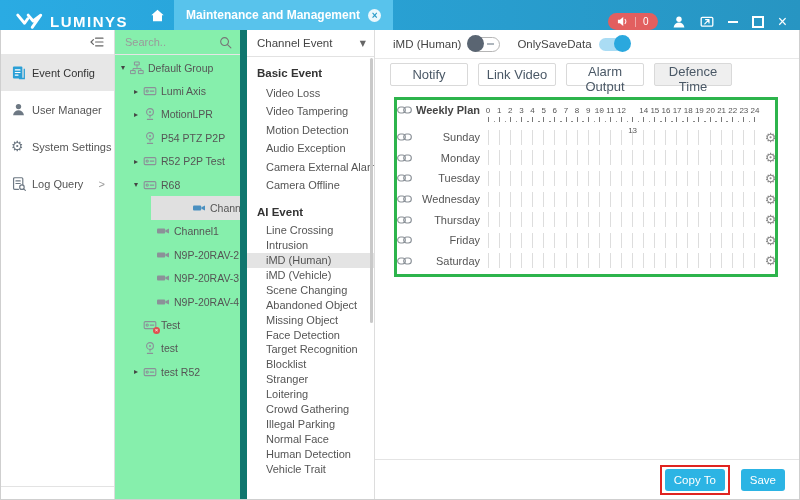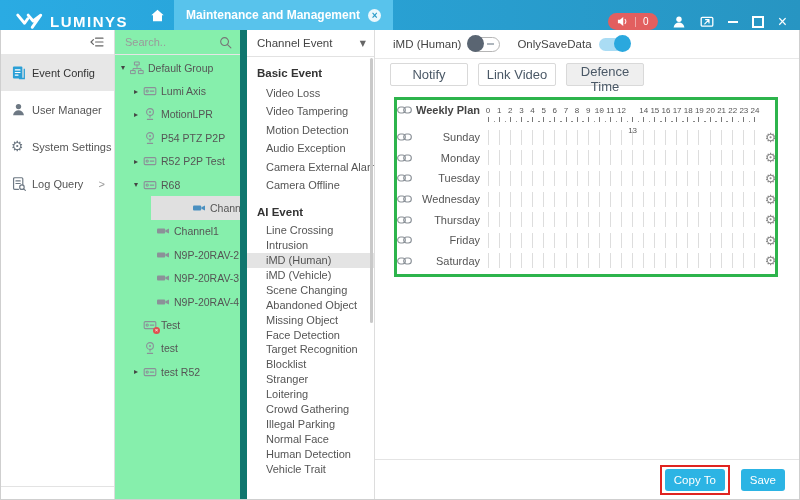--- a/index.html
+++ b/index.html
@@ -396,20 +396,21 @@
           </span>
         <span class="toggle-label lbl2">OnlySaveData</span>
         <span class="toggle on">
             <span class="knob"></span>
           </span>
       </div>
 
       <div class="tabs" id="tabs">
           <button class="tab-btn">Notify</button>
           <button class="tab-btn">Link Video</button>
+          <button class="tab-btn">Alarm Output</button>
           <button class="tab-btn active">Defence Time</button>
         </div>
 
       <div class="schedule">
         <div class="plan-row">
           <span class="icn link-icn">
               <svg viewBox="0 0 16 12" width="100%" height="100%" fill="none" stroke="currentColor" stroke-width="1.2" stroke-linecap="round" stroke-linejoin="round">
                 <rect x=".7" y="2.8" width="8.2" height="6.4" rx="3.2"></rect>
                 <rect x="7.1" y="2.8" width="8.2" height="6.4" rx="3.2"></rect>
               </svg>

